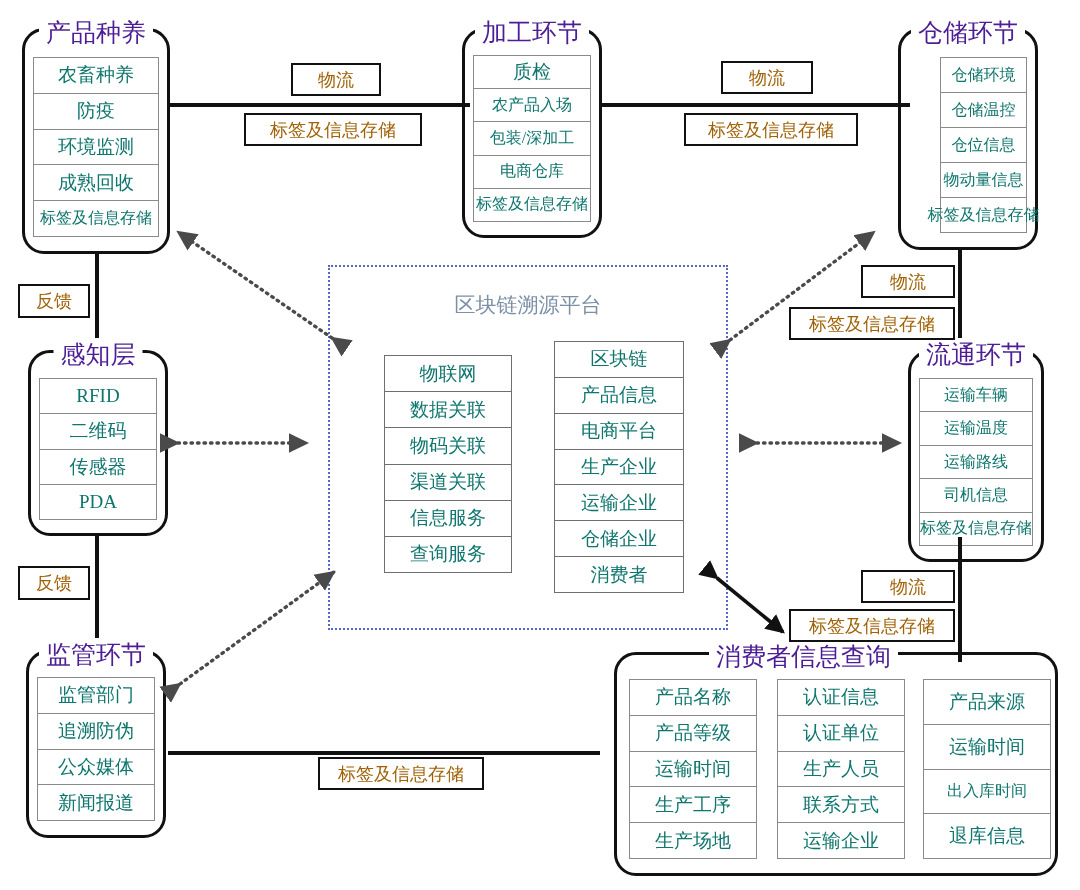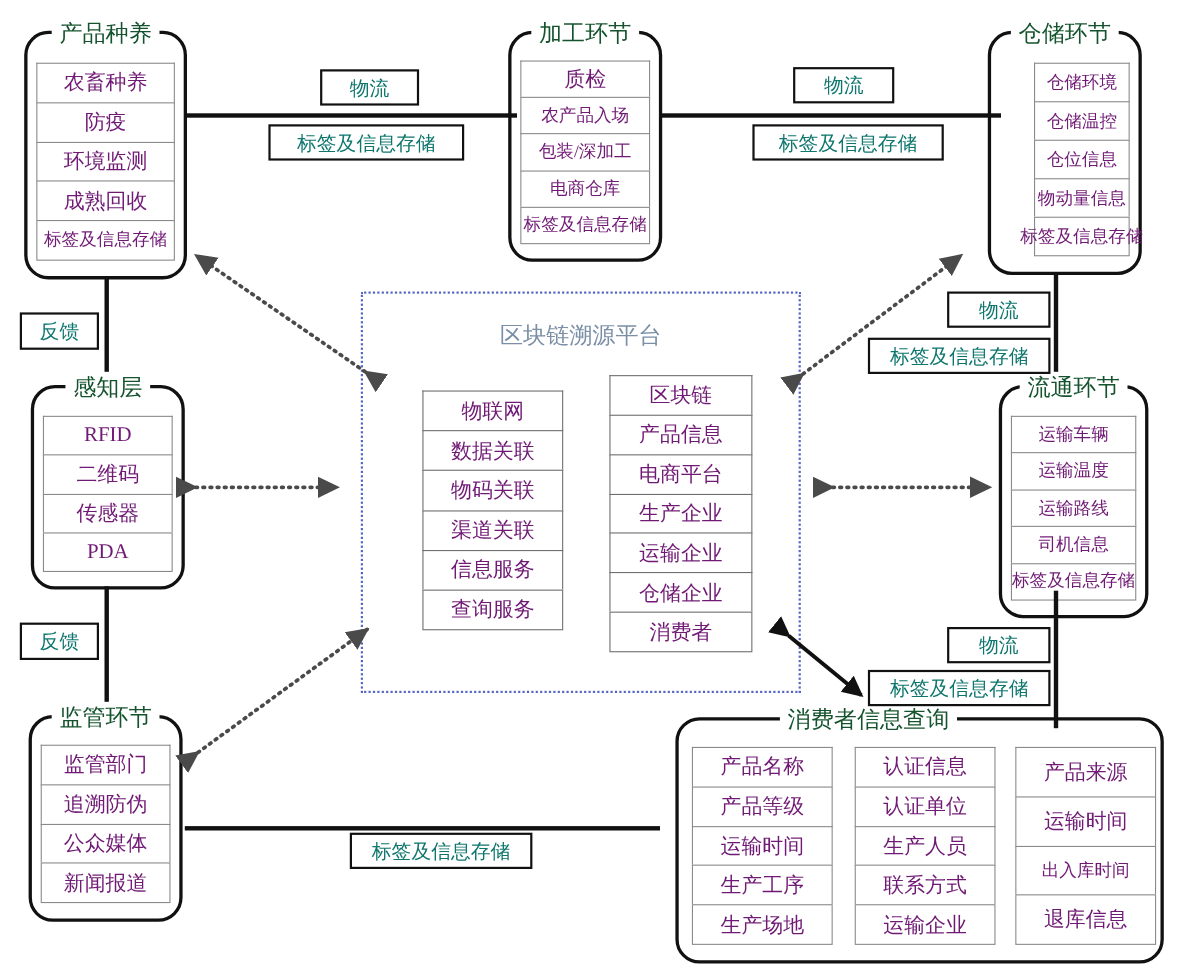--- a/index.html
+++ b/index.html
@@ -4,33 +4,33 @@
 <style>
   html,body{margin:0;padding:0;background:#ffffff;}
   body{width:1080px;height:890px;position:relative;overflow:hidden;
        font-family:"Liberation Serif","DejaVu Serif",serif;color:#7b8fa6;}
   #stage{position:absolute;left:0;top:0;width:1080px;height:890px;}
 
   
   .group{position:absolute;box-sizing:border-box;border:3px solid #111;
          border-radius:22px;background:transparent;}
   .group-title{position:absolute;top:-15px;left:50%;transform:translateX(-50%);
-        background:#fff;padding:0 7px;font-size:21px;color:#14532d;white-space:nowrap;z-index:4;}
+        background:#fff;padding:0 7px;font-size:25px;color:#4c1d95;white-space:nowrap;z-index:4;}
   .rows{position:absolute;left:0;right:0;top:0;bottom:0;
         display:flex;flex-direction:column;box-sizing:border-box;}
   .row{flex:1;display:flex;align-items:center;justify-content:center;
        border:1px solid #8a8a8a;border-bottom:none;background:#fff;
-       font-size:19px;color:#701a75;white-space:nowrap;}
+       font-size:19px;color:#0f766e;white-space:nowrap;}
   .row:last-child{border-bottom:1px solid #8a8a8a;}
   .row.small{font-size:16px;}
 
   
   .lbl{position:absolute;box-sizing:border-box;border:2px solid #111;background:#fff;
        display:flex;align-items:center;justify-content:center;
-       font-size:18px;color:#0f766e;white-space:nowrap;z-index:6;}
+       font-size:18px;color:#a16207;white-space:nowrap;z-index:6;}
 
   
   .hline{position:absolute;background:#111;height:4px;z-index:2;}
   .vline{position:absolute;background:#111;width:4px;z-index:2;}
 
   
   .platform{position:absolute;box-sizing:border-box;border:2px dotted #5566c4;background:#fff;}
   .platform-title{position:absolute;top:24px;left:0;right:0;text-align:center;
         font-size:21px;color:#7b8fa6;}
   .pcol{position:absolute;display:flex;flex-direction:column;box-sizing:border-box;}

